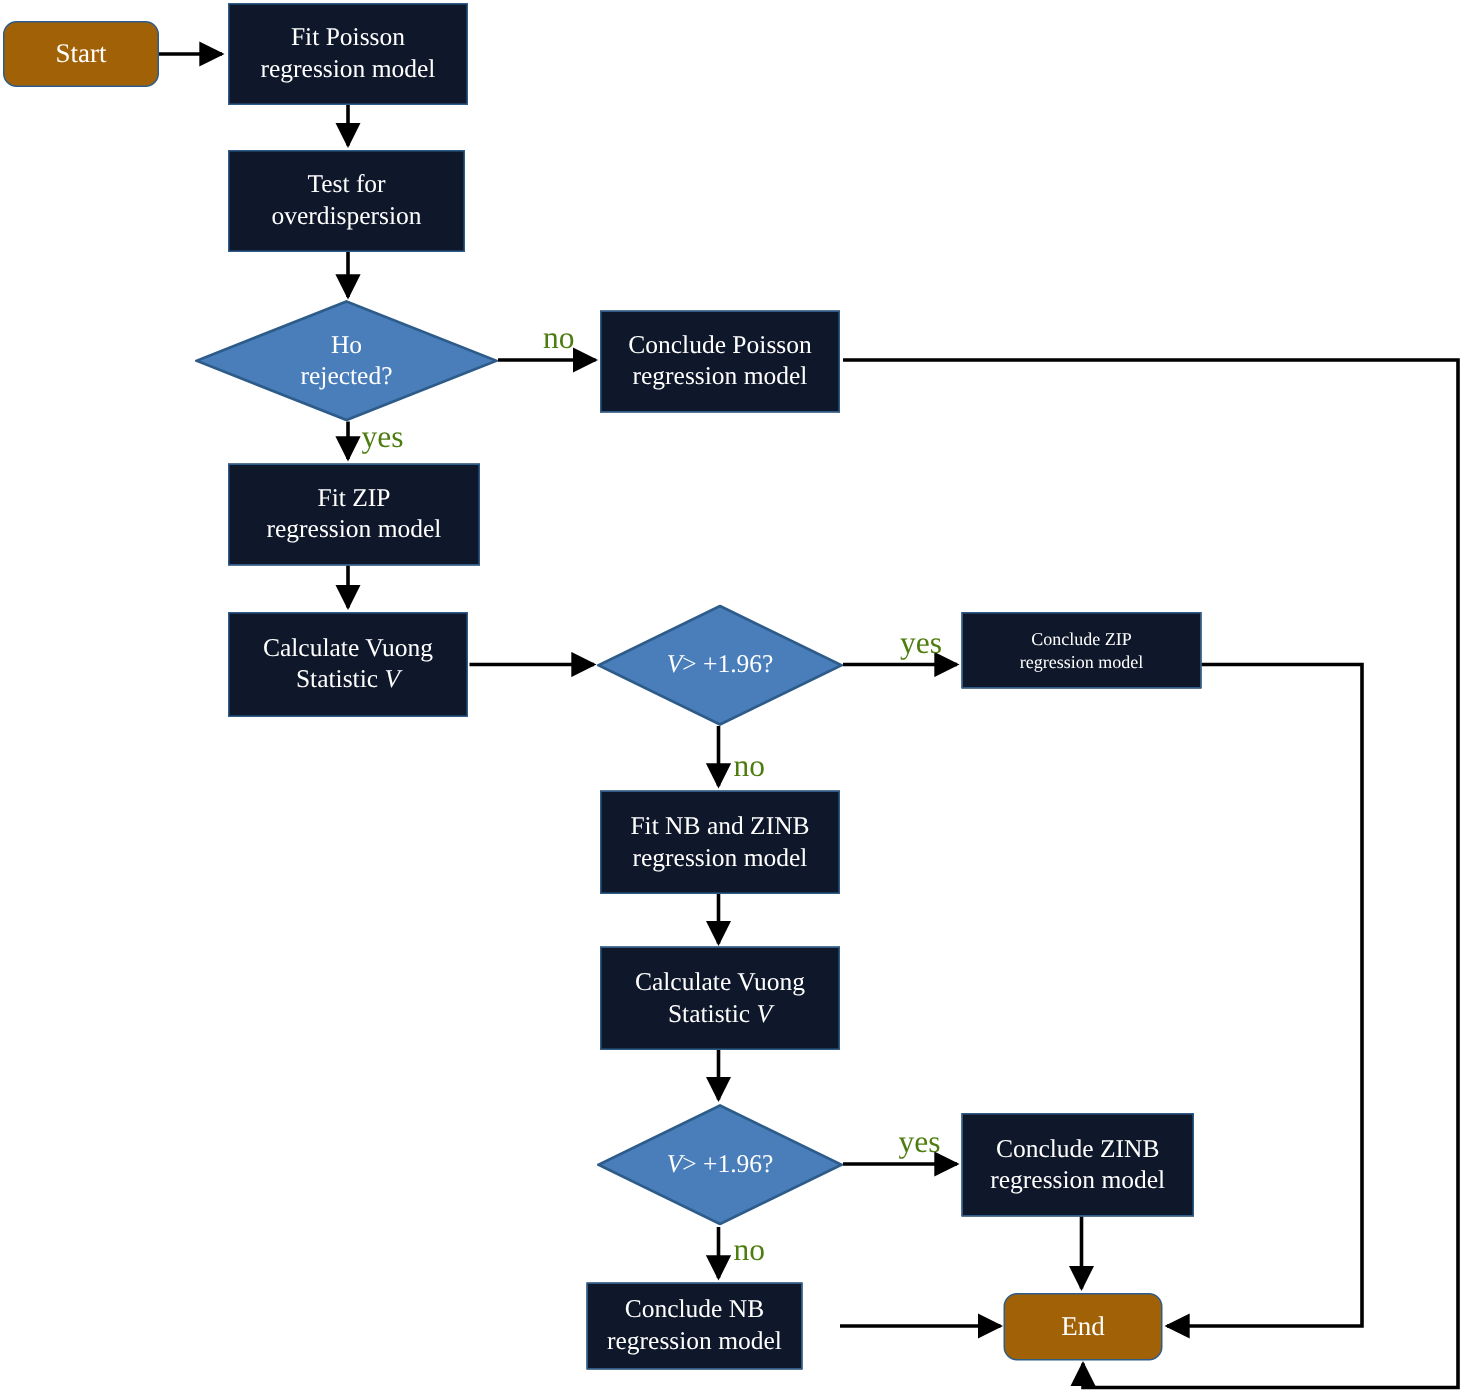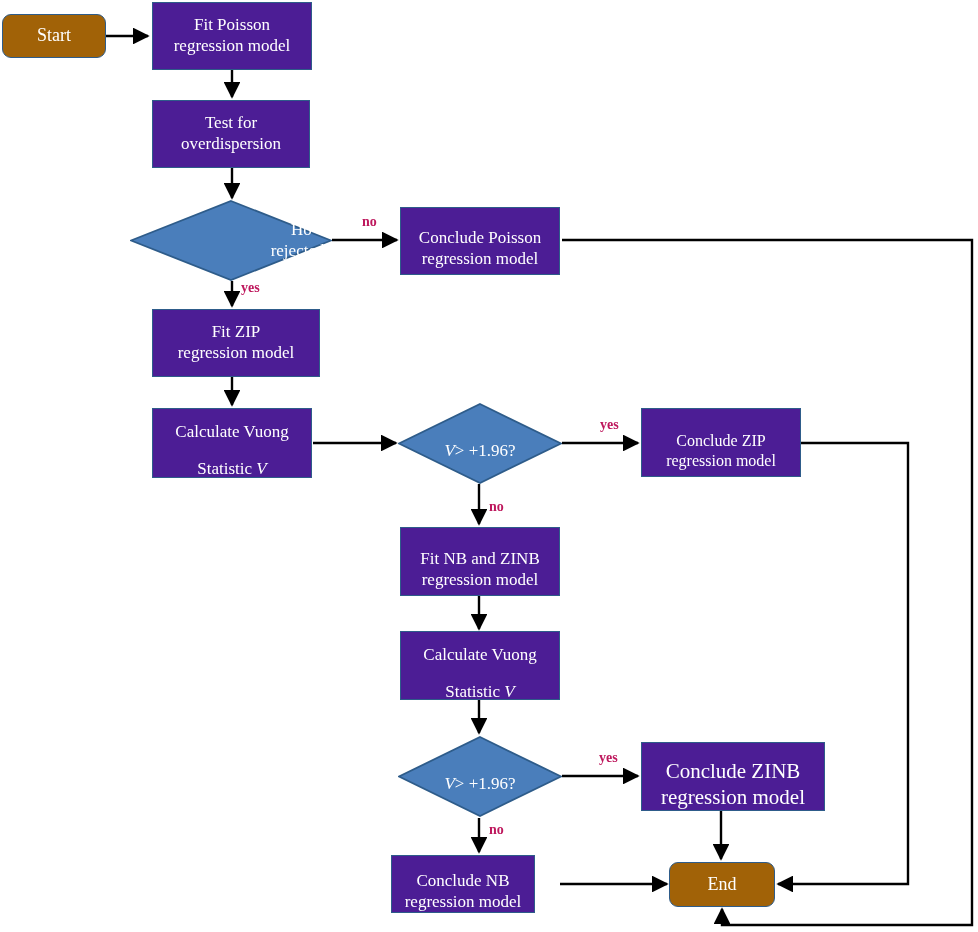--- a/index.html
+++ b/index.html
@@ -33,21 +33,21 @@
     display: flex;
     align-items: center;
     justify-content: center;
     text-align: center;
     color: #ffffff;
     font-family: "Liberation Serif", "DejaVu Serif", serif;
     line-height: 1.22;
     z-index: 2;
   }
   .proc {
-    background: #4c1d95;
+    background: #0f172a;
     border: 1.6px solid #2E5C8A;
   }
   .term {
     background: #a16207;
     border: 1.6px solid #2E5C8A;
     border-radius: 9px;
   }
   .diamond-wrap {
     position: absolute;
     z-index: 2;
@@ -63,30 +63,29 @@
   .diamond-label {
     position: relative;
     z-index: 3;
     color: #ffffff;
     text-align: center;
     line-height: 1.22;
     font-family: "Liberation Serif", "DejaVu Serif", serif;
   }
   .edge-label {
     position: absolute;
-    color: #be185d;
-    font-family: "Liberation Serif", "DejaVu Serif", serif;
-    font-size: 14px;
+    color: #4d7c0f;
+    font-family: "Liberation Serif", "DejaVu Serif", serif;
+    font-size: 21px;
     line-height: 1;
     white-space: nowrap;
     z-index: 4;
-    font-weight: bold;
   }
   .it { font-style: italic; }
-  .nowrap { white-space: nowrap; margin-top: 16px; }
+  .nowrap { white-space: nowrap; }
 </style>
 </head>
 <body>
 
 <div id="canvas">
 
   <svg id="edges" viewBox="0 0 978 932" width="978" height="932" xmlns="http://www.w3.org/2000/svg">
     <defs>
       <marker id="arrow" viewBox="0 0 10 10" refX="9" refY="5" markerWidth="7" markerHeight="7" orient="auto-start-reverse">
         <path d="M 0 0 L 10 5 L 0 10 z" fill="#000000"></path>
@@ -141,21 +140,21 @@
     </div>
   </div>
 
   <div class="node proc" style="left:152px; top:100px; width:158px; height:68px; font-size:17px;">
     <div>
       <div>Test for</div>
       <div>overdispersion</div>
     </div>
   </div>
 
-  <div class="diamond-wrap" style="left:130px; top:200px; width:202px; height:81px;justify-content:flex-end;">
+  <div class="diamond-wrap" style="left:130px; top:200px; width:202px; height:81px;">
     <svg width="202" height="81" viewBox="0 0 202 81" xmlns="http://www.w3.org/2000/svg">
       <polygon points="101,1 201,40.5 101,80 1,40.5" fill="#4A7EBB" stroke="#2E5C8A" stroke-width="1.8"></polygon>
     </svg>
     <div class="diamond-label" style="font-size:17px;">
       <div>Ho</div>
       <div>rejected?</div>
     </div>
   </div>
 
   <div class="node proc" style="left:400px; top:207px; width:160px; height:68px; font-size:17px;">
@@ -183,21 +182,21 @@
 
   <div class="diamond-wrap" style="left:398px; top:403px; width:164px; height:81px;">
     <svg width="164" height="81" viewBox="0 0 164 81" xmlns="http://www.w3.org/2000/svg">
       <polygon points="82,1 163,40.5 82,80 1,40.5" fill="#4A7EBB" stroke="#2E5C8A" stroke-width="1.8"></polygon>
     </svg>
     <div class="diamond-label nowrap" style="font-size:17px;">
       <span class="it">V</span><span>&gt; +1.96?</span>
     </div>
   </div>
 
-  <div class="node proc" style="left:641px; top:408px; width:160px; height:69px; font-size:16px;">
+  <div class="node proc" style="left:641px; top:408px; width:160px; height:51px; font-size:12px;">
     <div>
       <div class="nowrap">Conclude  ZIP</div>
       <div>regression  model</div>
     </div>
   </div>
 
   <div class="node proc" style="left:400px; top:527px; width:160px; height:69px; font-size:17px;justify-content:center;">
     <div>
       <div class="nowrap">Fit NB and  ZINB</div>
       <div>regression  model</div>
@@ -215,21 +214,21 @@
 
   <div class="diamond-wrap" style="left:398px; top:736px; width:164px; height:81px;">
     <svg width="164" height="81" viewBox="0 0 164 81" xmlns="http://www.w3.org/2000/svg">
       <polygon points="82,1 163,40.5 82,80 1,40.5" fill="#4A7EBB" stroke="#2E5C8A" stroke-width="1.8"></polygon>
     </svg>
     <div class="diamond-label nowrap" style="font-size:17px;">
       <span class="it">V</span><span>&gt; +1.96?</span>
     </div>
   </div>
 
-  <div class="node proc" style="left:641px; top:742px; width:184px; height:69px; font-size:21px;">
+  <div class="node proc" style="left:641px; top:742px; width:155px; height:69px; font-size:17px;">
     <div>
       <div class="nowrap">Conclude  ZINB</div>
       <div>regression  model</div>
     </div>
   </div>
 
   <div class="node proc" style="left:391px; top:855px; width:144px; height:58px; font-size:17px;font-family:Liberation Serif, serif;">
     <div>
       <div class="nowrap">Conclude  NB</div>
       <div>regression  model</div>

